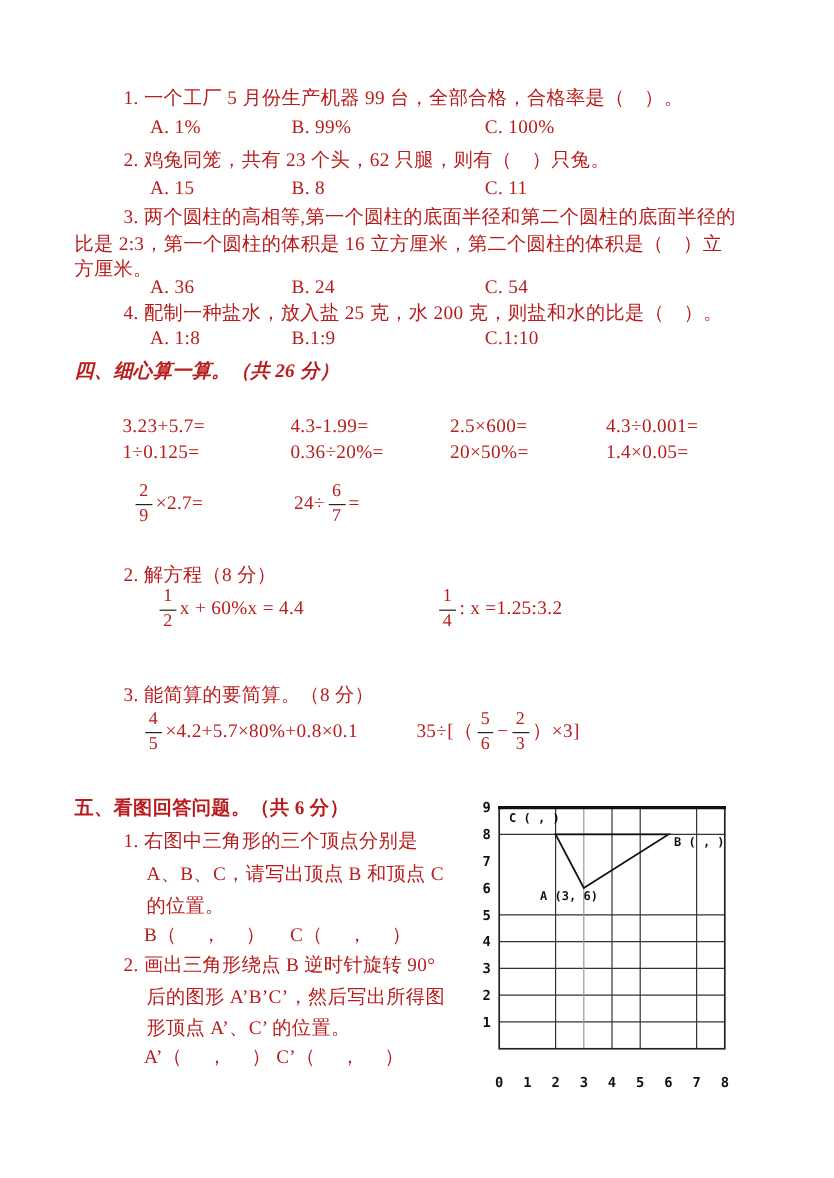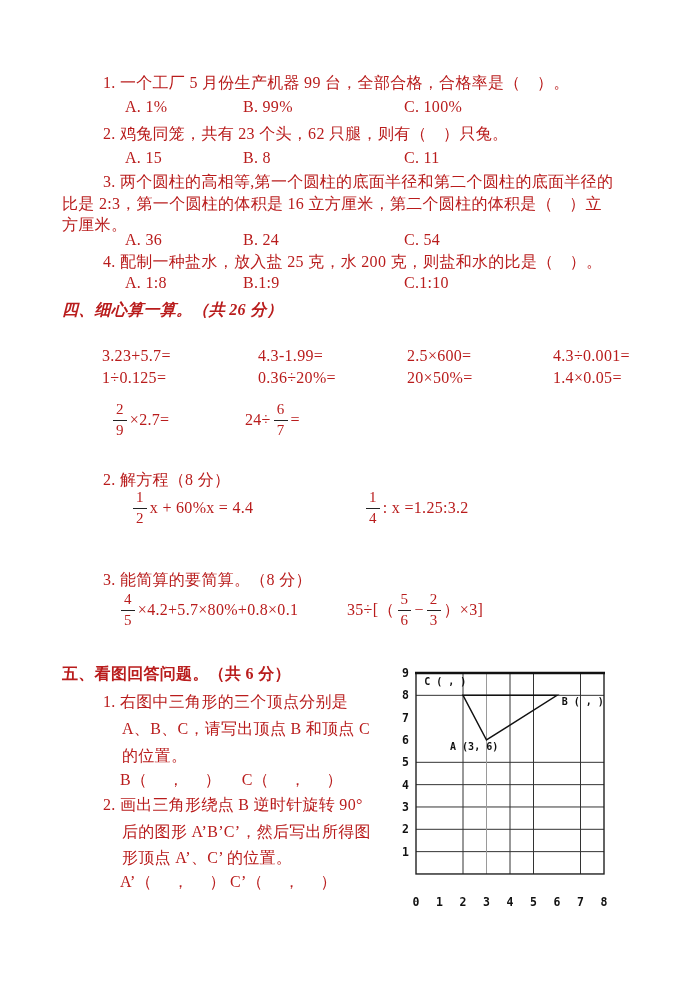--- a/index.html
+++ b/index.html
@@ -6,21 +6,21 @@
   .page{
     position:relative;width:695px;height:982px;background:#ffffff;
     font-family:"Liberation Serif","DejaVu Serif",serif;
     color:#b91c1c;font-size:16px;overflow:hidden;
   }
   .line{position:absolute;white-space:nowrap;line-height:20px;letter-spacing:.3px;}
   .bold{font-weight:bold;}
   .opts{display:flex;}
   .opts .o1{width:118px;}
   .opts .o2{width:161px;}
-  .calc{display:flex;gap:16px;}
+  .calc{display:flex;}
   .calc .c1{width:140px;}
   .calc .c2{width:133px;}
   .calc .c3{width:130px;}
   .mrow{display:inline-flex;align-items:center;}
   .frac{display:inline-flex;flex-direction:column;align-items:center;line-height:1.05;margin:0 3px;font-size:15px;}
   .frac .fn{padding:0 3px 2px;border-bottom:1.4px solid #222;}
   .frac .fd{padding-top:2px;}
   .grid-box{position:absolute;left:393px;top:663px;width:297px;height:252px;}
 </style>
 </head>

